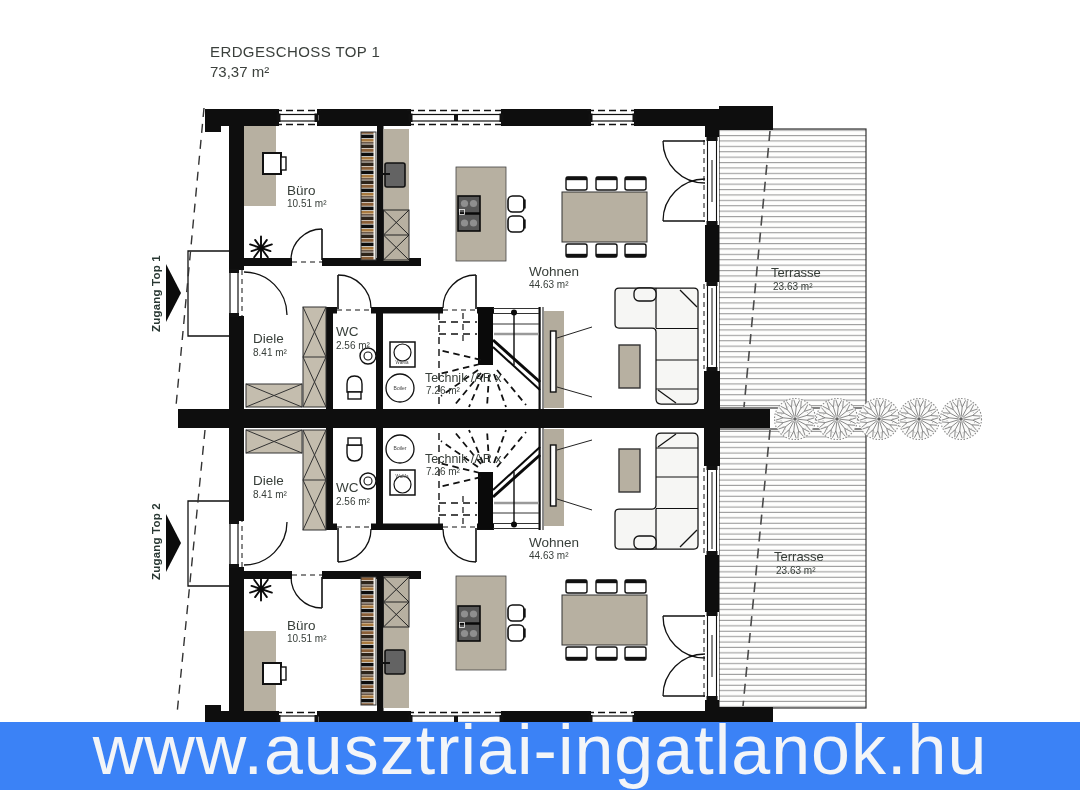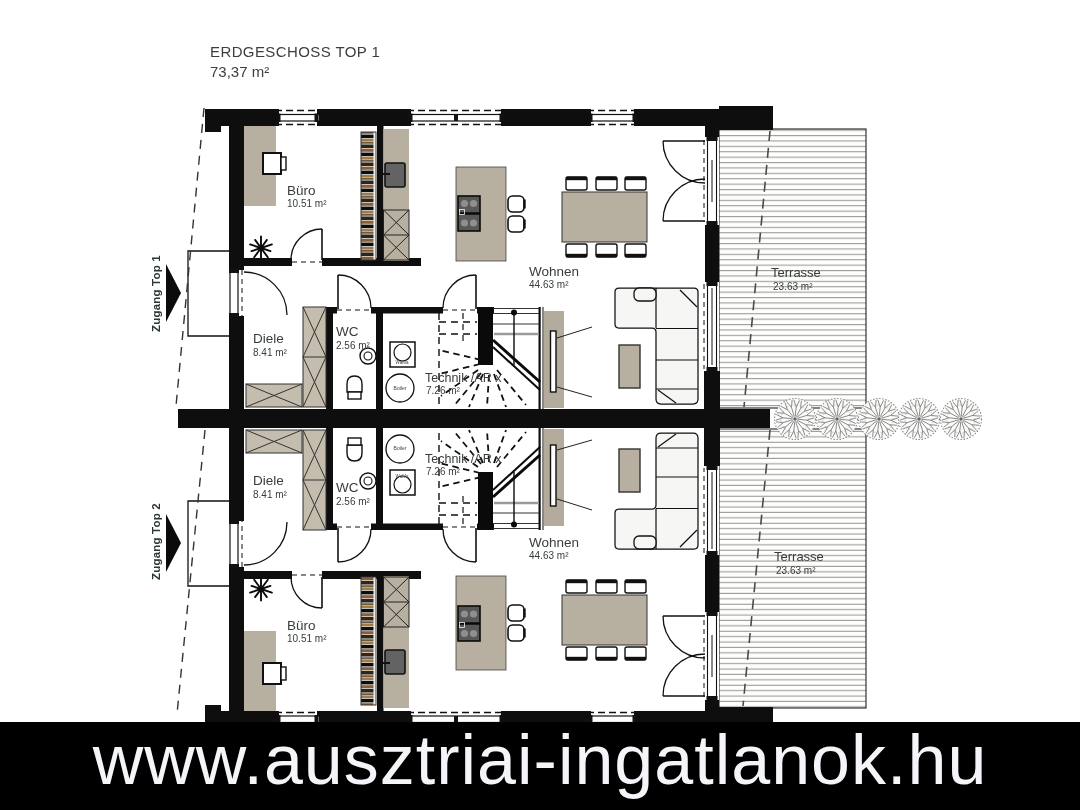--- a/index.html
+++ b/index.html
@@ -1,18 +1,18 @@
 <!DOCTYPE html>
 <html><head>
 <meta charset="utf-8">
 <style>
 html,body{margin:0;padding:0;width:1080px;height:810px;background:#fff;overflow:hidden;
 font-family:"Liberation Sans",sans-serif}
 #plan{position:absolute;left:0;top:0}
-#banner{position:absolute;left:0;top:722px;width:1080px;height:88px;background:#000000;
+#banner{position:absolute;left:0;top:722px;width:1080px;height:68px;background:#3b82f6;
 display:flex;align-items:center;justify-content:center}
 #banner span{color:#f4f6f9;margin-top:-12px;opacity:0.995;font-size:70px;letter-spacing:1px;font-family:"Liberation Sans",sans-serif}
 </style>
 </head>
 <body>
 
 <svg id="plan" width="1080" height="810" viewBox="0 0 1080 810">
 <defs>
 <pattern id="hatch" width="8" height="5.4" patternUnits="userSpaceOnUse">
 <rect width="8" height="5.4" fill="#fefefd"></rect>

